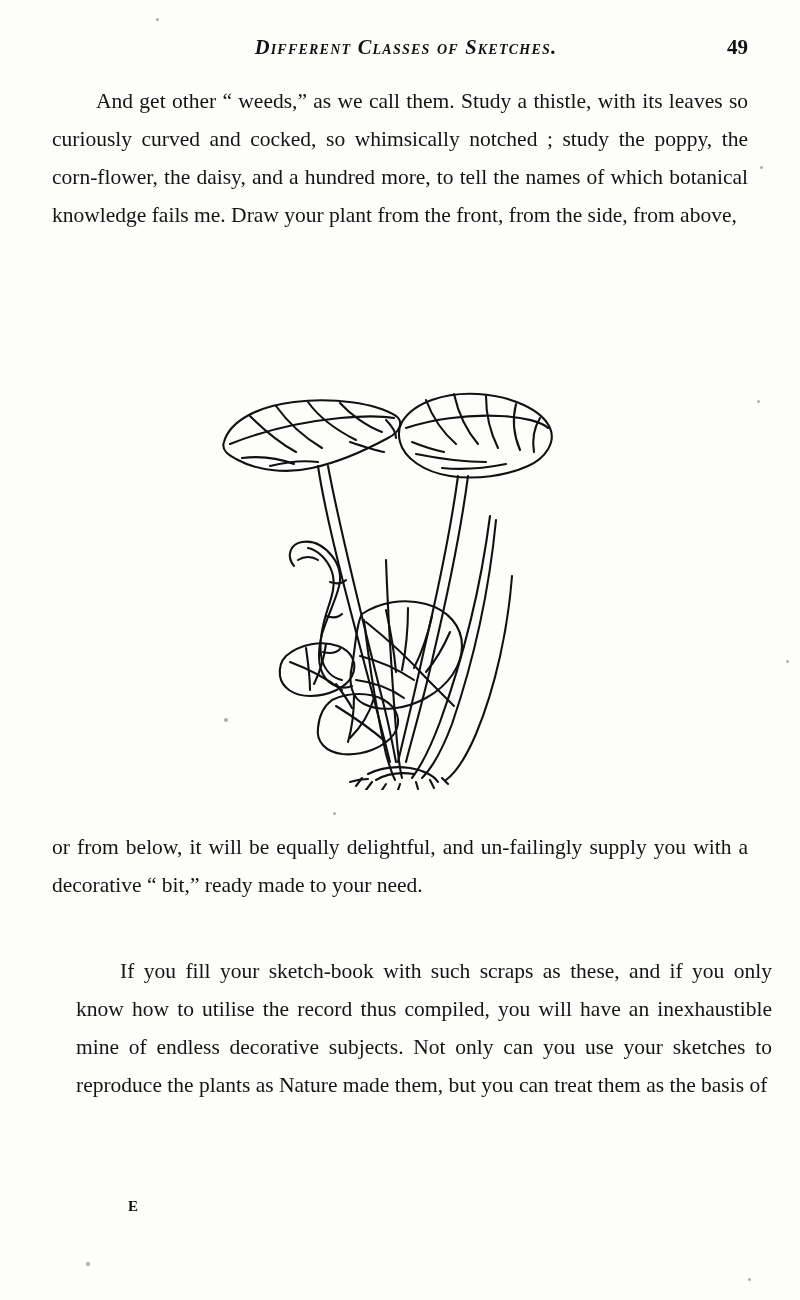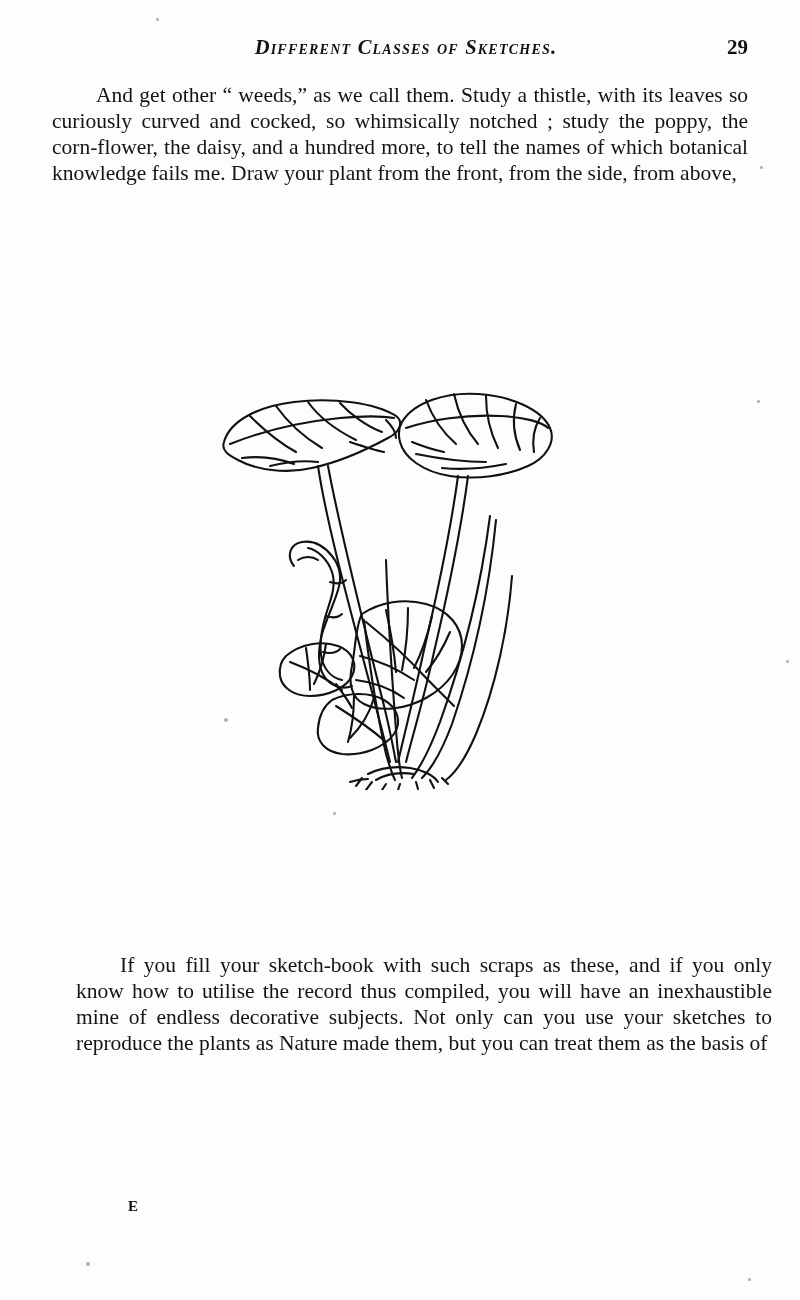--- a/index.html
+++ b/index.html
@@ -55,21 +55,21 @@
     align-items: center;
     font-size: 21px;
     font-weight: 700;
     color: #111;
   }
   .body-block {
     position: absolute;
     left: 52px;
     width: 696px;
     font-size: 21.5px;
-    line-height: 26px;
+    line-height: 38px;
     text-align: justify;
     text-justify: inter-word;
     color: #141414;
   }
   #para-1 { top: 82px; }
   #para-2 { top: 828px; }
   #para-3 { top: 952px; margin-left: 24px; }
   .body-block p {
     margin: 0;
   }
@@ -108,21 +108,21 @@
   <div class="speck" style="left:786px;top:660px;width:3px;height:3px;"></div>
   <div class="speck" style="left:224px;top:718px;width:4px;height:4px;"></div>
   <div class="speck" style="left:333px;top:812px;width:3px;height:3px;"></div>
   <div class="speck" style="left:86px;top:1262px;width:4px;height:4px;"></div>
   <div class="speck" style="left:748px;top:1278px;width:3px;height:3px;"></div>
 
   <div class="running-head">
     <span class="title">Different Classes of Sketches.</span>
   </div>
 
-  <div class="folio">29</div>
+  <div class="folio">49</div>
 
   <div class="body-block" id="para-1">
     <p class="indent">And get other “ weeds,” as we call them. Study a thistle, with its leaves so curiously curved and cocked, so whimsically notched ; study the poppy, the corn-flower, the daisy, and a hundred more, to tell the names of which botanical knowledge fails me. Draw your plant from the front, from the side, from above,</p>
   </div>
 
   <div class="figure">
     <svg width="420" height="420" viewBox="0 0 420 420">
       <g fill="none" stroke="#111111" stroke-width="2.1" stroke-linecap="round" stroke-linejoin="round">
 
         <path d="M34 72 C 40 50, 70 36, 104 32 C 142 27, 186 33, 206 46
@@ -206,20 +206,23 @@
         <path d="M196 414 L 192 420"></path>
         <path d="M210 414 L 208 420"></path>
         <path d="M226 412 L 228 419"></path>
         <path d="M240 410 L 244 418"></path>
         <path d="M252 408 L 258 414"></path>
         <path d="M160 412 C 166 410, 172 409, 178 409"></path>
       </g>
     </svg>
   </div>
 
+  <div class="body-block" id="para-2">
+    <p>or from below, it will be equally delightful, and un-failingly supply you with a decorative “ bit,” ready made to your need.</p>
+  </div>
 
   <div class="body-block" id="para-3">
     <p class="indent">If you fill your sketch-book with such scraps as these, and if you only know how to utilise the record thus compiled, you will have an inexhaustible mine of endless decorative subjects. Not only can you use your sketches to reproduce the plants as Nature made them, but you can treat them as the basis of</p>
   </div>
 
   <div class="signature">E</div>
 
 </div>
 
 </body></html>

